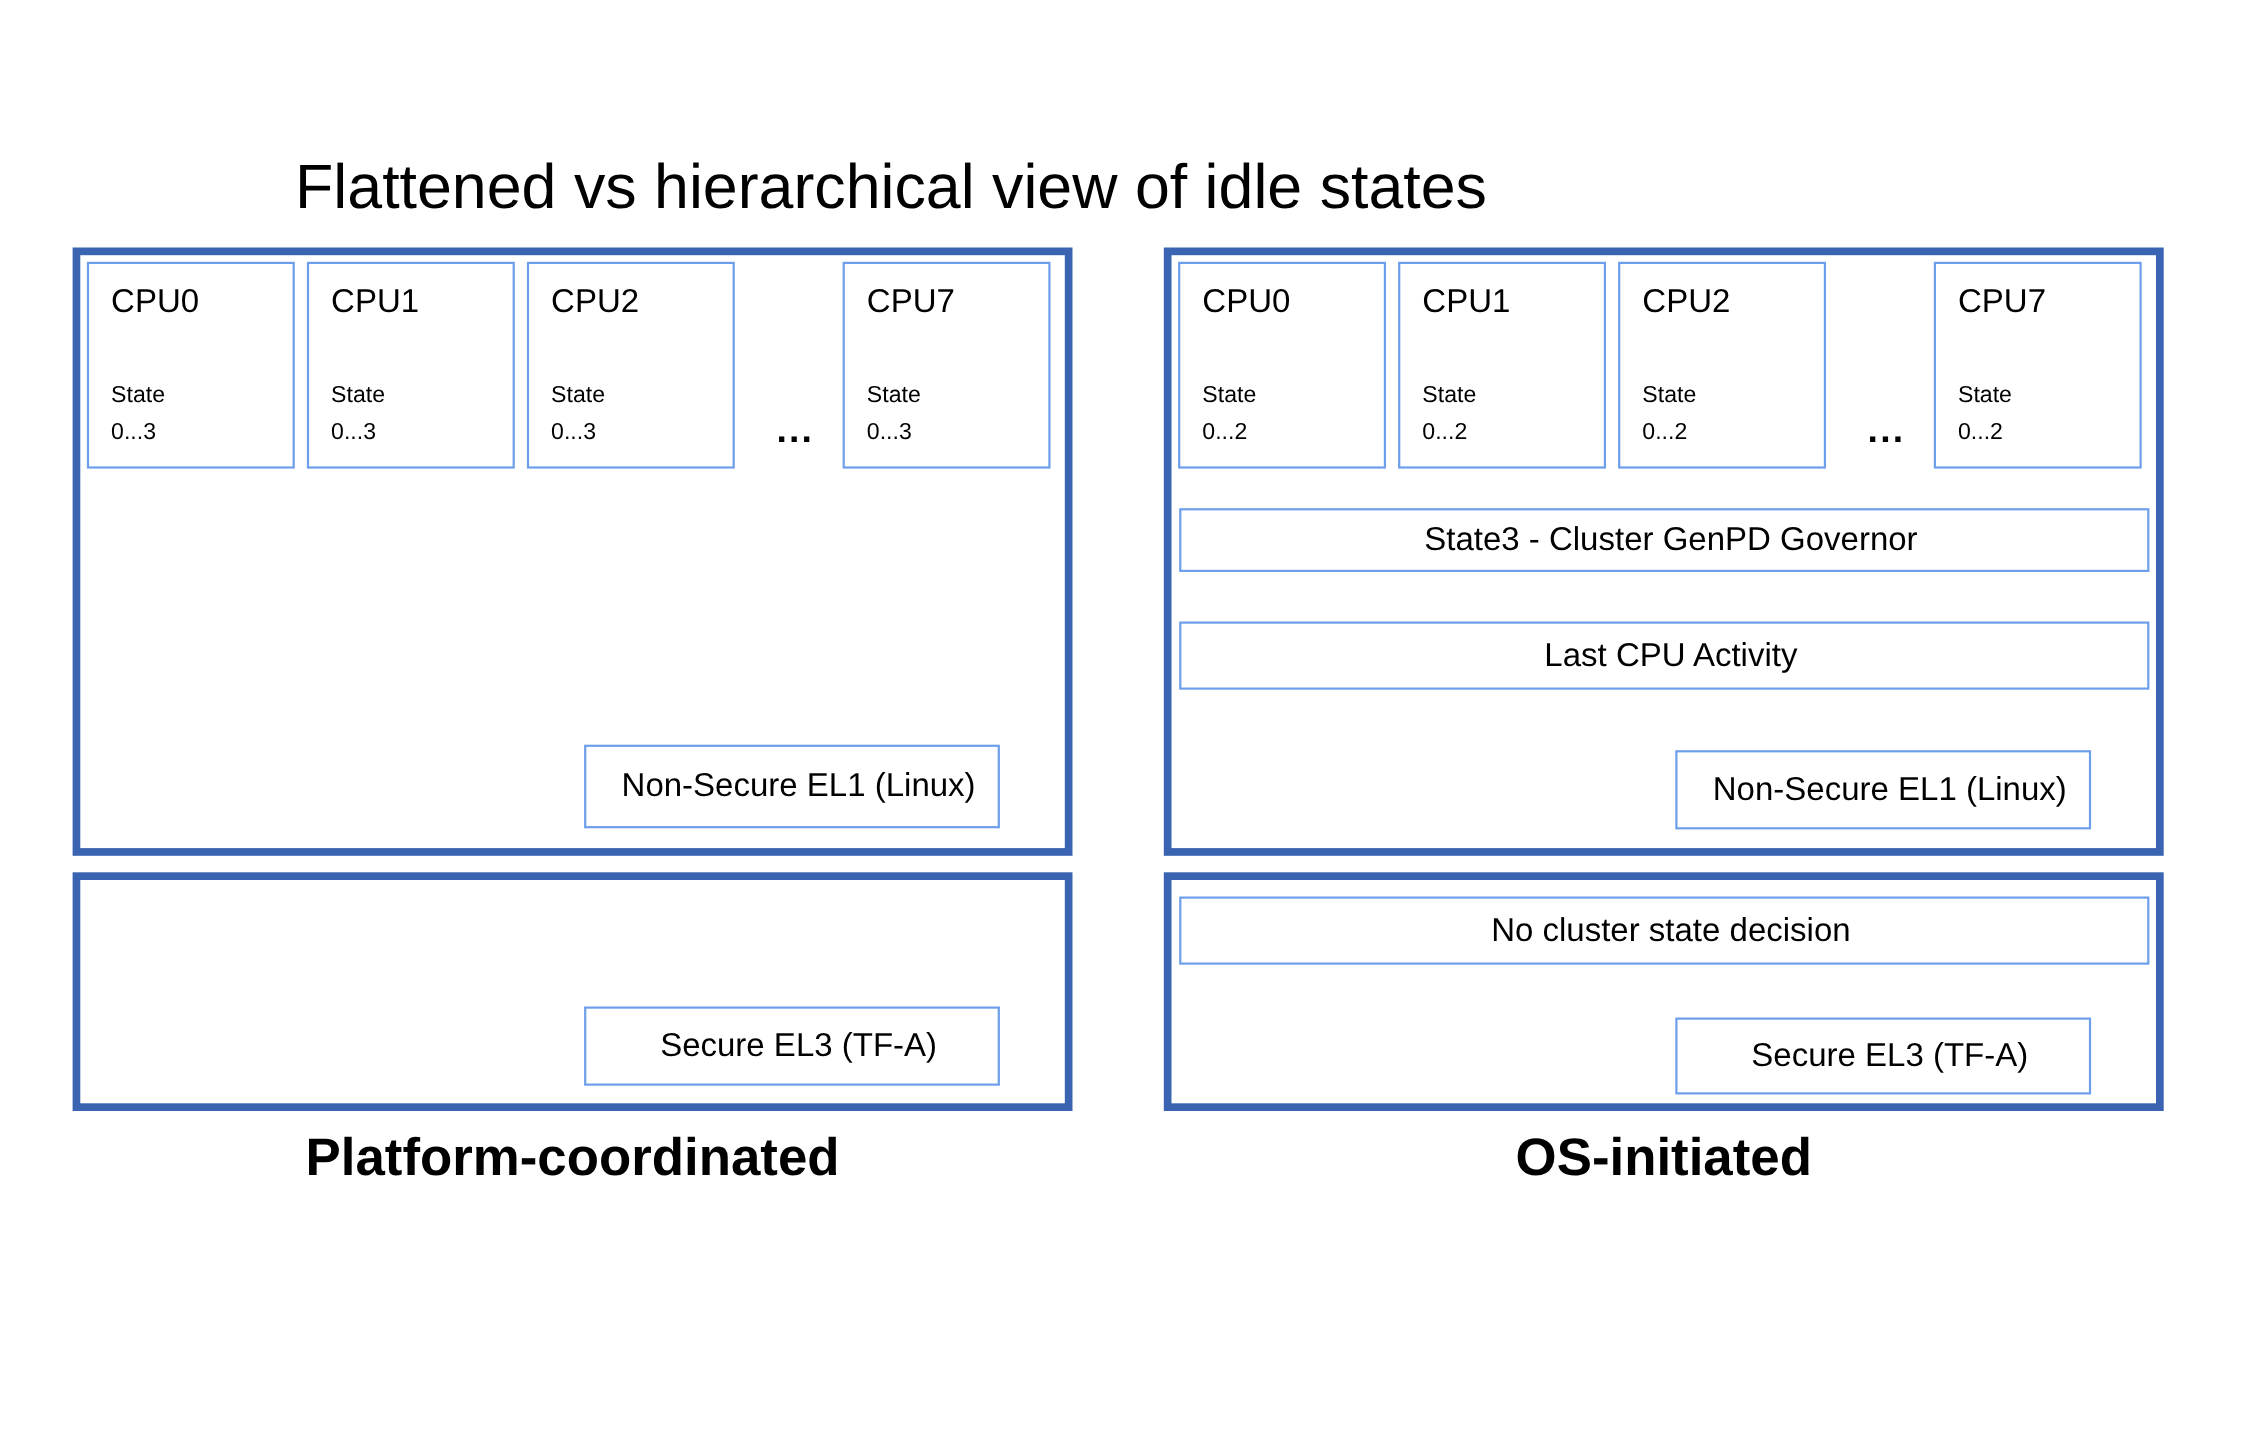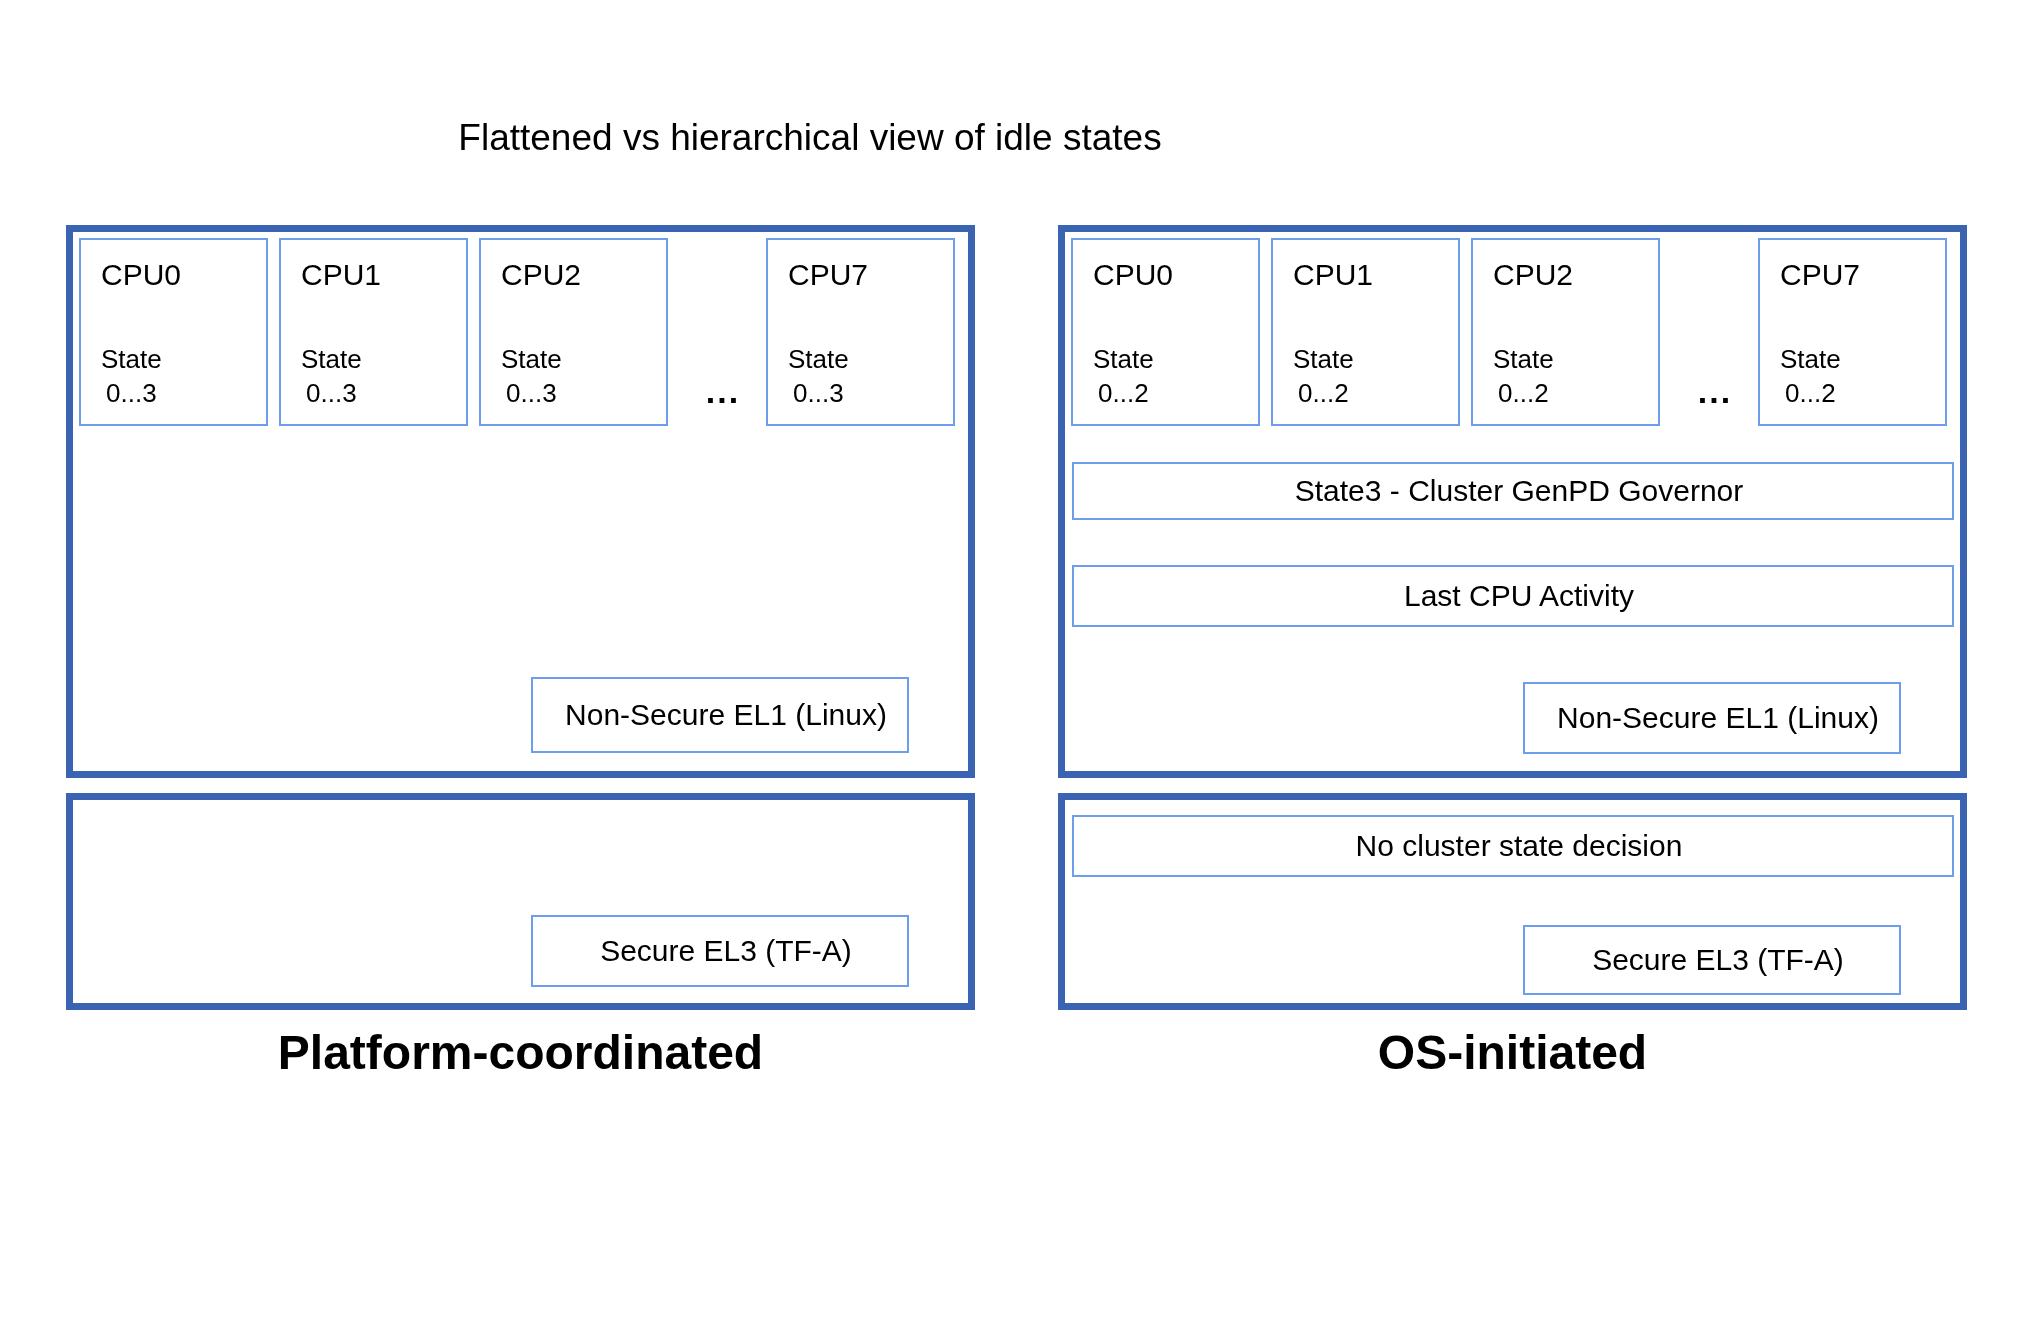--- a/index.html
+++ b/index.html
@@ -12,22 +12,22 @@
   html, body {
     width: 2040px; height: 1320px;
     background: var(--c-bg);
     font-family: "Liberation Sans", sans-serif;
     color: var(--c-text);
     overflow: hidden;
   }
   .canvas { position: relative; width: 2040px; height: 1320px; background: var(--c-bg); }
 
   .title {
-    position: absolute; top: 117px; left: 0; width: 1620px;
-    text-align: center; font-size: 37px; font-weight: 400;
+    position: absolute; top: 137px; left: 0; width: 1620px;
+    text-align: center; font-size: 57px; font-weight: 400;
     letter-spacing: 0px; white-space: nowrap;
   }
 
   .column { position: absolute; top: 225px; width: 909px; height: 900px; }
   .col-left  { left: 66px; }
   .col-right { left: 1058px; }
 
   .panel {
     position: absolute; left: 0; width: 909px;
     border: 7px solid var(--c-dark); background: var(--c-bg);
@@ -39,21 +39,21 @@
     position: absolute;
     border: 2px solid var(--c-light);
     background: var(--c-bg);
     display: flex; align-items: center; justify-content: center;
     font-size: 30px; line-height: 1.15; text-align: center; padding-left: 12px;
   }
 
   
   .cpu-box { width: 189px; height: 188px; top: 6px; display: block; }
   .cpu-name { position: absolute; top: 18px; left: 20px; font-size: 30px; }
-  .cpu-state { position: absolute; bottom: 14px; left: 20px; font-size: 26px; line-height: 34px; text-align: center; }
+  .cpu-state { position: absolute; bottom: 14px; left: 20px; font-size: 21px; line-height: 34px; text-align: left; }
 
   .cpu-0 { left: 6px; }
   .cpu-1 { left: 206px; }
   .cpu-2 { left: 406px; }
   .cpu-7 { left: 693px; }
 
   .ellipsis {
     position: absolute; top: 140px; left: 600px; width: 100px;
     text-align: center; font-size: 34px; font-weight: 700; letter-spacing: 2px;
   }

